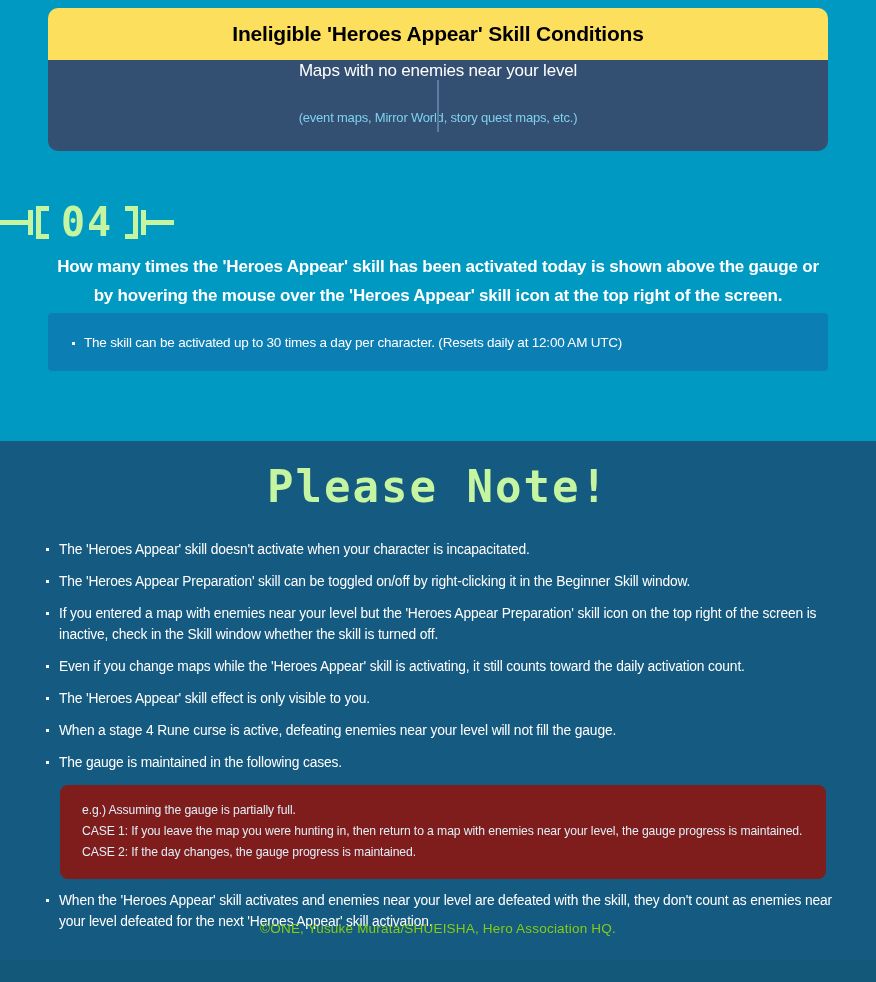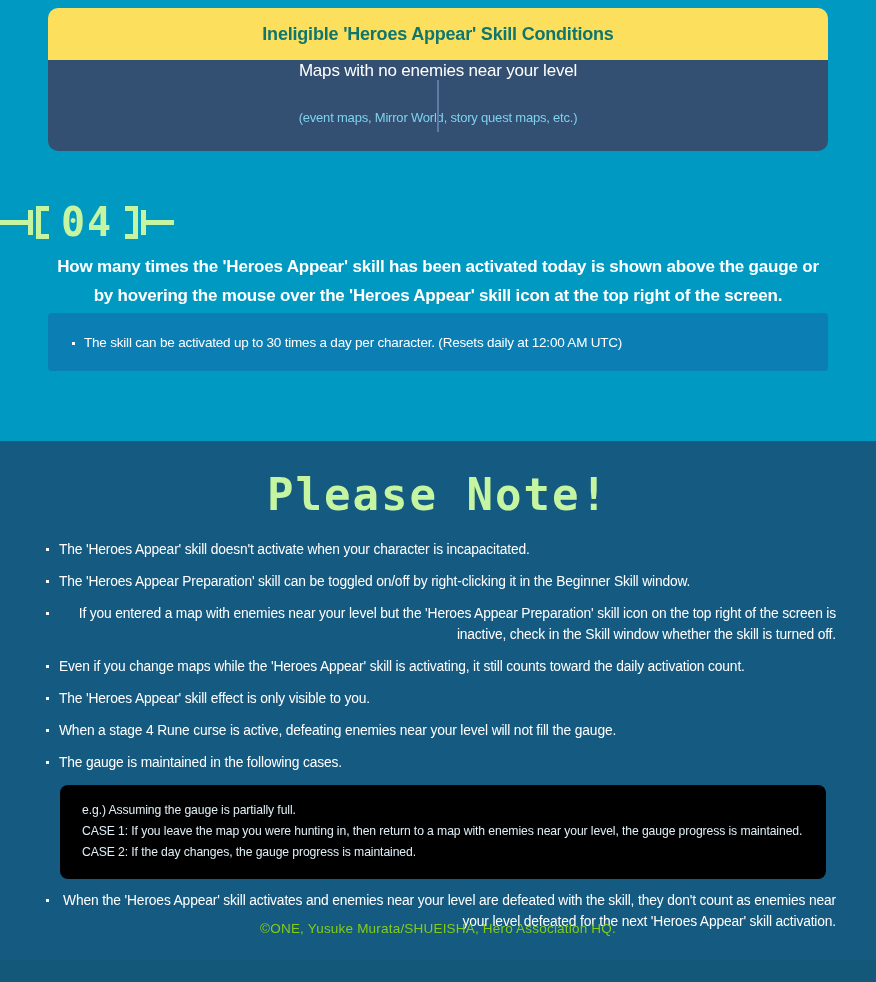--- a/index.html
+++ b/index.html
@@ -36,22 +36,22 @@
     overflow: hidden;
   }
   .cond-head {
     background: #fcdf5c;
     height: 52px;
     display: flex;
     align-items: center;
     justify-content: center;
   }
   .cond-head-title {
-    color: #0f766e;
-    font-size: 18px;
+    color: #000000;
+    font-size: 21px;
     font-weight: bold;
     letter-spacing: -0.2px;
   }
   .cond-body {
     background: #334f72;
     height: 91px;
     display: flex;
     align-items: center;
     position: relative;
     flex-direction: column;
@@ -165,55 +165,54 @@
   #bottom-section {
     position: absolute;
     left: 0; top: 441px;
     width: 876px;
     height: 541px;
     background: #155a80;
   }
 
   .note-title {
     position: absolute;
-    left: 0; top: 32px;
+    left: 0; top: 24px;
     width: 876px;
     text-align: center;
     color: #c5f5a0;
     font-family: "DejaVu Sans Mono", monospace;
     font-size: 44px;
     font-weight: bold;
     letter-spacing: 2px;
     line-height: 1;
   }
 
   .note-list {
     position: absolute;
     left: 46px; top: 99px;
     width: 790px;
   }
   .note-item {
     display: flex;
     align-items: flex-start;
     margin-bottom: 11px;
-    text-align: right;
   }
   .note-item .bullet-sq { margin-top: 8px; margin-right: 10px; }
   .note-text {
     color: #ffffff;
     font-size: 13.8px;
     line-height: 1.52;
     letter-spacing: -0.15px;
   }
 
   
   .case-box {
     margin: 6px 0 12px 14px;
     width: 766px;
-    background: #000000;
+    background: #7f1d1d;
     border-radius: 8px;
     padding: 15px 22px 16px 22px;
   }
   .case-line {
     color: #dfeef7;
     font-size: 12.2px;
     line-height: 1.72;
     letter-spacing: -0.1px;
   }
 

